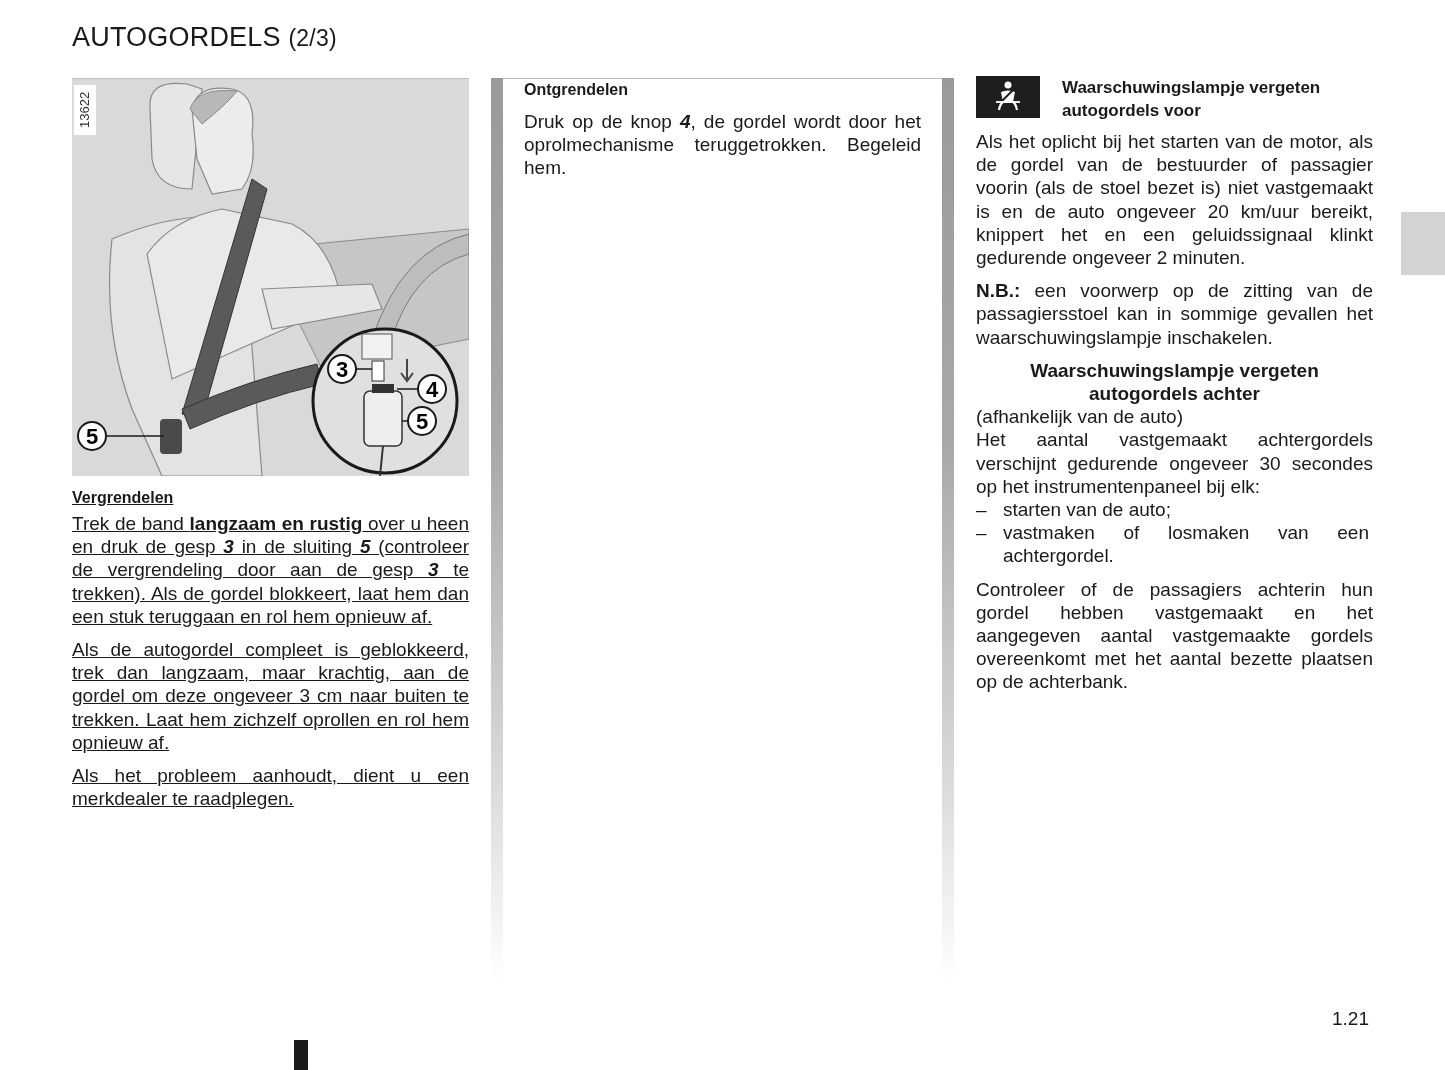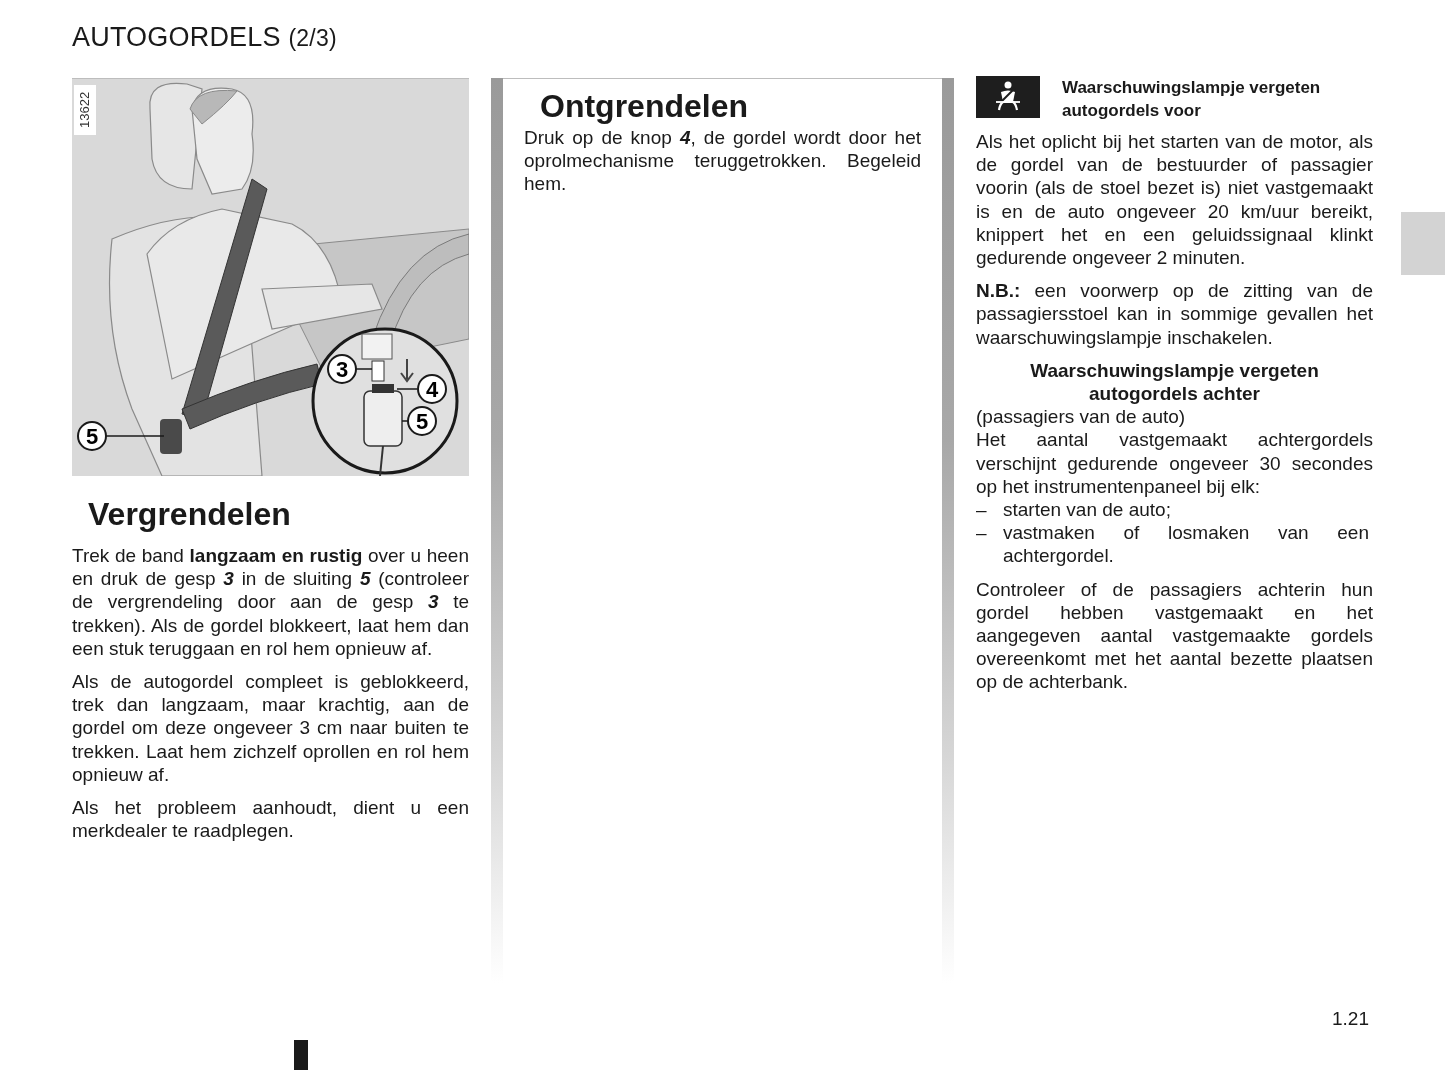--- a/index.html
+++ b/index.html
@@ -13,22 +13,22 @@
   .bar-1 { left: 491px; }
   .bar-2 { left: 942px; }
   .top-rule { position: absolute; top: 78px; height: 1px; background: #bdbdbd; }
 
   .figure { position: absolute; left: 72px; top: 79px; width: 397px; height: 397px; background: #d7d7d7; overflow: hidden; }
   .fig-id { position: absolute; left: 2px; top: 6px; width: 22px; height: 50px; font-size: 13px; color: #333;
             writing-mode: vertical-rl; transform: rotate(180deg); background: #fff; text-align: center; line-height: 22px; }
 
   .col { position: absolute; font-size: 19px; line-height: 23.2px; text-align: justify; }
   .col p { margin: 0 0 10px 0; }
-  .col h2 { margin: 16px; font-size: 32px; font-weight: bold; line-height: 28px; }
-  .col-left { left: 72px; top: 484px; width: 397px; }
+  .col h2 { margin: 0; font-size: 16px; font-weight: bold; line-height: 28px; }
+  .col-left { left: 72px; top: 484px; width: 397px; text-decoration: underline; }
   .col-mid { left: 524px; top: 76px; width: 397px; }
   .col-mid h2 { margin-bottom: 6px; }
   .col-right { left: 976px; top: 76px; width: 397px; }
 
   .warn-head { display: flex; align-items: flex-start; margin-bottom: 8px; }
   .warn-icon { width: 64px; height: 42px; background: #1e1e1e; flex: 0 0 auto; display: flex; align-items: center; justify-content: center; }
   .warn-title { margin-left: 22px; font-weight: bold; font-size: 17px; line-height: 23px; text-align: left; }
   .b { font-weight: bold; }
   .bi { font-weight: bold; font-style: italic; }
   .h3 { font-weight: bold; }
@@ -127,21 +127,21 @@
         <path d="M8 30 Q9 24 12 22 L22 22 Q25 24 26 30" fill="none" stroke="#fff" stroke-width="2.2"></path>
         <line x1="24" y1="8" x2="10" y2="22" stroke="#1e1e1e" stroke-width="2"></line>
         <line x1="5" y1="22" x2="29" y2="22" stroke="#fff" stroke-width="1.8"></line>
       </svg>
     </div>
     <div class="warn-title">Waarschuwingslampje vergeten autogordels voor</div>
   </div>
   <p>Als het oplicht bij het starten van de motor, als de gordel van de bestuurder of passagier voorin (als de stoel bezet is) niet vastgemaakt is en de auto ongeveer 20 km/uur bereikt, knippert het en een geluidssignaal klinkt gedurende ongeveer 2 minuten.</p>
   <p><span class="b">N.B.:</span><span> een voorwerp op de zitting van de passagiersstoel kan in sommige gevallen het waarschuwingslampje inschakelen.</span></p>
   <div class="h3" style="text-align:center;">Waarschuwingslampje vergeten autogordels achter</div>
-  <div>(passagiers van de auto)</div>
+  <div>(afhankelijk van de auto)</div>
   <div>Het aantal vastgemaakt achtergordels verschijnt gedurende ongeveer 30 secondes op het instrumentenpaneel bij elk:</div>
   <ul class="dash-list">
     <li>starten van de auto;</li>
     <li>vastmaken of losmaken van een achtergordel.</li>
   </ul>
   <p>Controleer of de passagiers achterin hun gordel hebben vastgemaakt en het aangegeven aantal vastgemaakte gordels overeenkomt met het aantal bezette plaatsen op de achterbank.</p>
 </div>
 
 <div class="tab-marker"></div>
 <div class="page-num">1.21</div>

